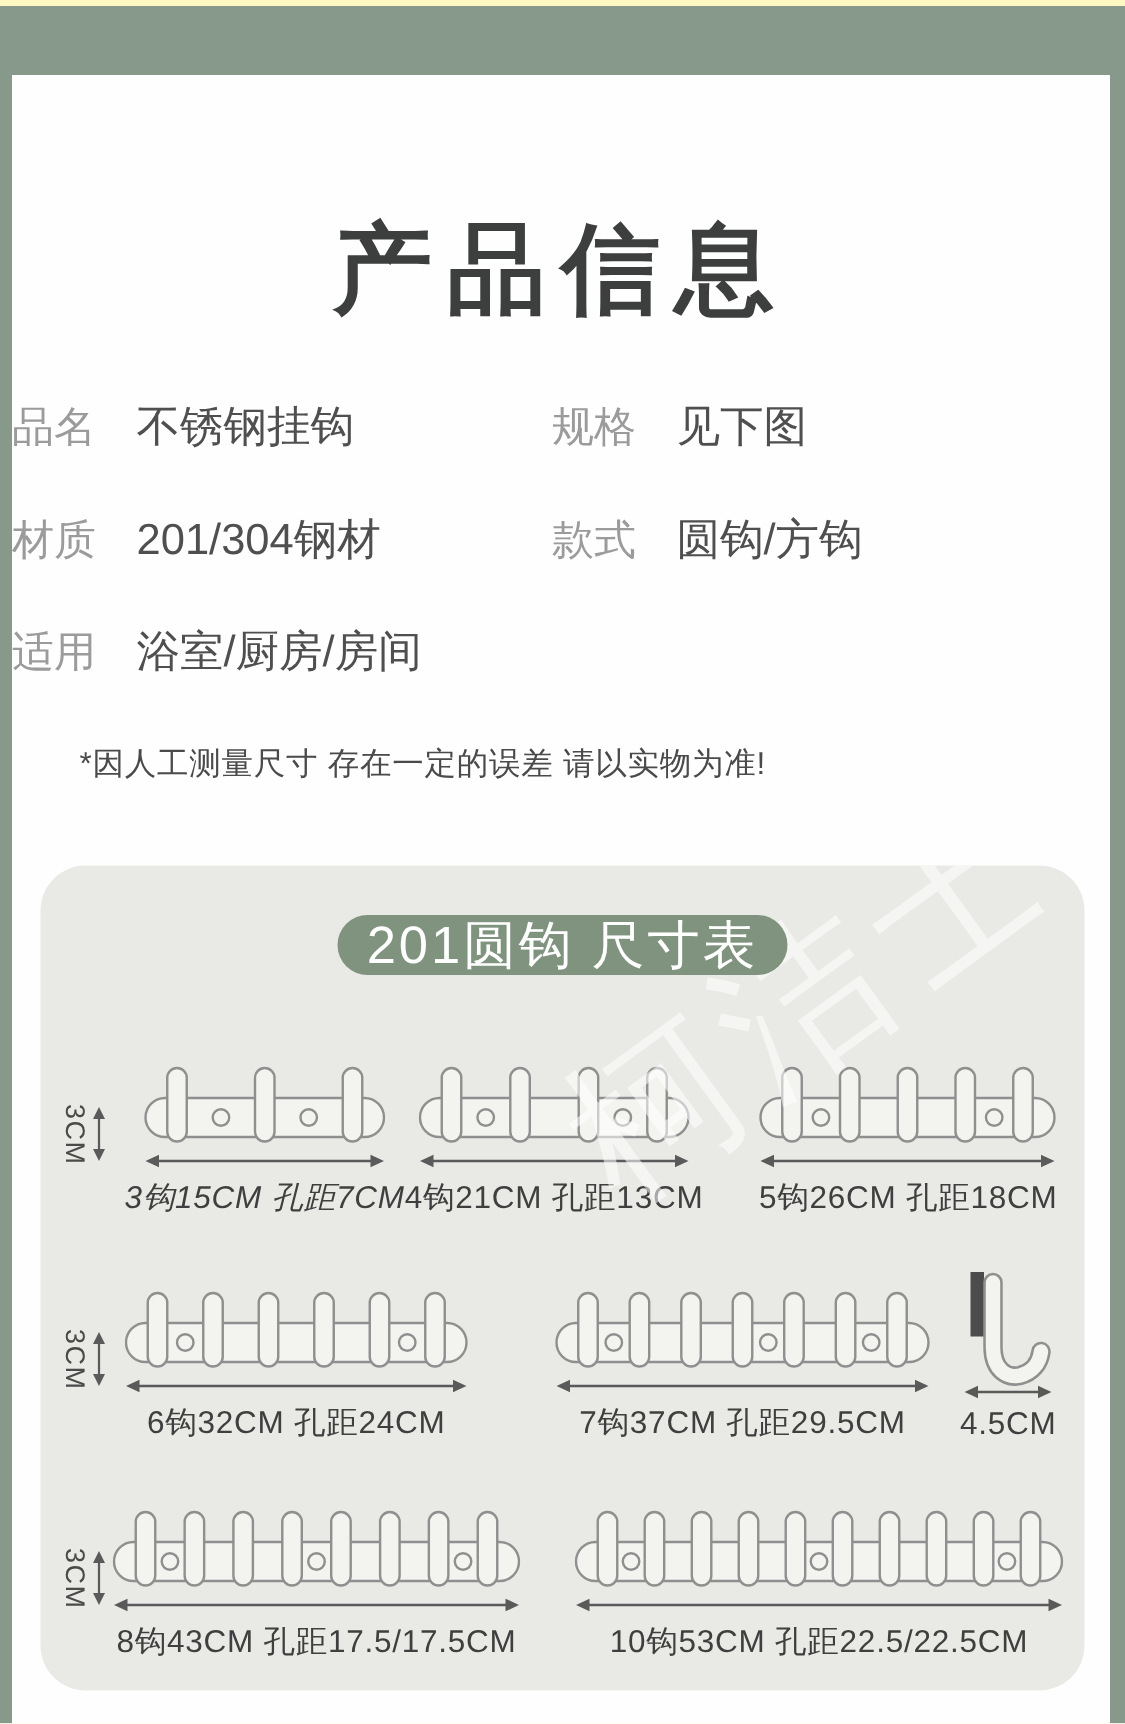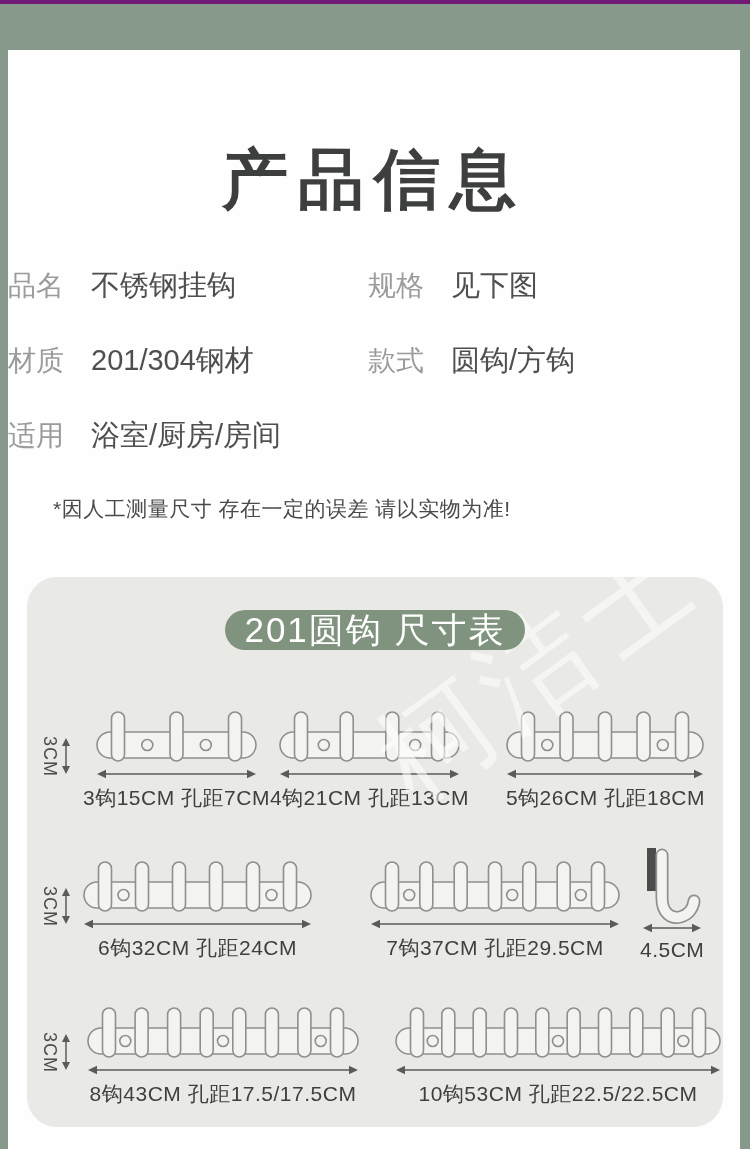--- a/index.html
+++ b/index.html
@@ -3,21 +3,21 @@
 <meta charset="utf-8">
 <style>
   html,body{margin:0;padding:0;}
   body{
     font-family:"Liberation Sans","DejaVu Sans",sans-serif;
     background:#ffffff;
   }
   .page{
     position:relative;
     width:750px;height:1149px;
-    background:#701a75;
+    background:#fef9c3;
     overflow:hidden;
   }
   .green-band{
     position:absolute;left:0;top:4px;right:0;height:46px;
     background:#87998a;
   }
   .side-border-left{
     position:absolute;left:0;top:50px;bottom:0;width:8px;
     background:#87998a;
   }
@@ -165,21 +165,21 @@
       <div class="rows-wrap" id="rows-wrap">
           <div class="rack-row r1">
             <div class="cm-label">
               <span class="cm-text">3CM</span>
               <svg width="12" height="38" viewBox="0 0 12 38">
                 <line x1="6" y1="8" x2="6" y2="30" stroke="#5a5a5a" stroke-width="1.5"></line>
                 <path d="M6,1 l-4,8 h8 z" fill="#5a5a5a"></path>
                 <path d="M6,37 l-4,-8 h8 z" fill="#5a5a5a"></path>
               </svg>
             </div>
-            <div class="rack" style="margin-left: 8px;">
+            <div class="rack" style="margin-left: 8px; font-style: italic;">
               <svg width="161" height="72" viewBox="0 0 161 72">
                 <rect x="1" y="22" width="159" height="26" rx="13" fill="#f3f4f0" stroke="#8f8f8f" stroke-width="1.6"></rect>
                 <circle cx="51.3" cy="35" r="5.5" fill="#f3f4f0" stroke="#8f8f8f" stroke-width="1.6"></circle>
                 <circle cx="109.8" cy="35" r="5.5" fill="#f3f4f0" stroke="#8f8f8f" stroke-width="1.6"></circle>
                 <rect x="15.5" y="2" width="13" height="49" rx="6.5" fill="#f3f4f0" stroke="#8f8f8f" stroke-width="1.6"></rect>
                 <rect x="74.0" y="2" width="13" height="49" rx="6.5" fill="#f3f4f0" stroke="#8f8f8f" stroke-width="1.6"></rect>
                 <rect x="132.5" y="2" width="13" height="49" rx="6.5" fill="#f3f4f0" stroke="#8f8f8f" stroke-width="1.6"></rect>
                 <line x1="9" y1="64" x2="152" y2="64" stroke="#5a5a5a" stroke-width="1.6"></line>
                 <path d="M1,64 l9,-4.2 v8.4 z" fill="#5a5a5a"></path>
                 <path d="M160,64 l-9,-4.2 v8.4 z" fill="#5a5a5a"></path>
@@ -277,21 +277,21 @@
           </div>
           <div class="rack-row r3">
             <div class="cm-label">
               <span class="cm-text">3CM</span>
               <svg width="12" height="38" viewBox="0 0 12 38">
                 <line x1="6" y1="8" x2="6" y2="30" stroke="#5a5a5a" stroke-width="1.5"></line>
                 <path d="M6,1 l-4,8 h8 z" fill="#5a5a5a"></path>
                 <path d="M6,37 l-4,-8 h8 z" fill="#5a5a5a"></path>
               </svg>
             </div>
-            <div class="rack" style="margin-left: 12px;">
+            <div class="rack" style="margin-left: 0;">
               <svg width="272" height="72" viewBox="0 0 272 72">
                 <rect x="1" y="22" width="270" height="26" rx="13" fill="#f3f4f0" stroke="#8f8f8f" stroke-width="1.6"></rect>
                 <circle cx="38.3" cy="35" r="5.5" fill="#f3f4f0" stroke="#8f8f8f" stroke-width="1.6"></circle>
                 <circle cx="136.0" cy="35" r="5.5" fill="#f3f4f0" stroke="#8f8f8f" stroke-width="1.6"></circle>
                 <circle cx="233.7" cy="35" r="5.5" fill="#f3f4f0" stroke="#8f8f8f" stroke-width="1.6"></circle>
                 <rect x="15.5" y="2" width="13" height="49" rx="6.5" fill="#f3f4f0" stroke="#8f8f8f" stroke-width="1.6"></rect>
                 <rect x="48.1" y="2" width="13" height="49" rx="6.5" fill="#f3f4f0" stroke="#8f8f8f" stroke-width="1.6"></rect>
                 <rect x="80.6" y="2" width="13" height="49" rx="6.5" fill="#f3f4f0" stroke="#8f8f8f" stroke-width="1.6"></rect>
                 <rect x="113.2" y="2" width="13" height="49" rx="6.5" fill="#f3f4f0" stroke="#8f8f8f" stroke-width="1.6"></rect>
                 <rect x="145.8" y="2" width="13" height="49" rx="6.5" fill="#f3f4f0" stroke="#8f8f8f" stroke-width="1.6"></rect>

